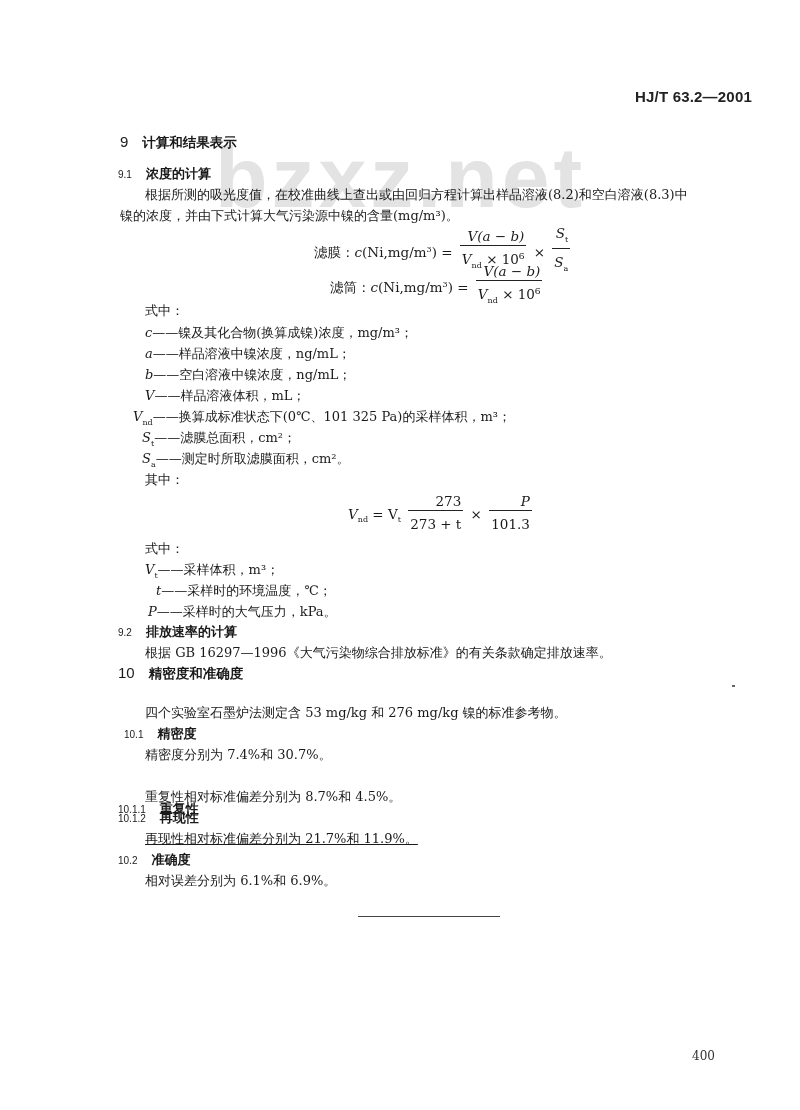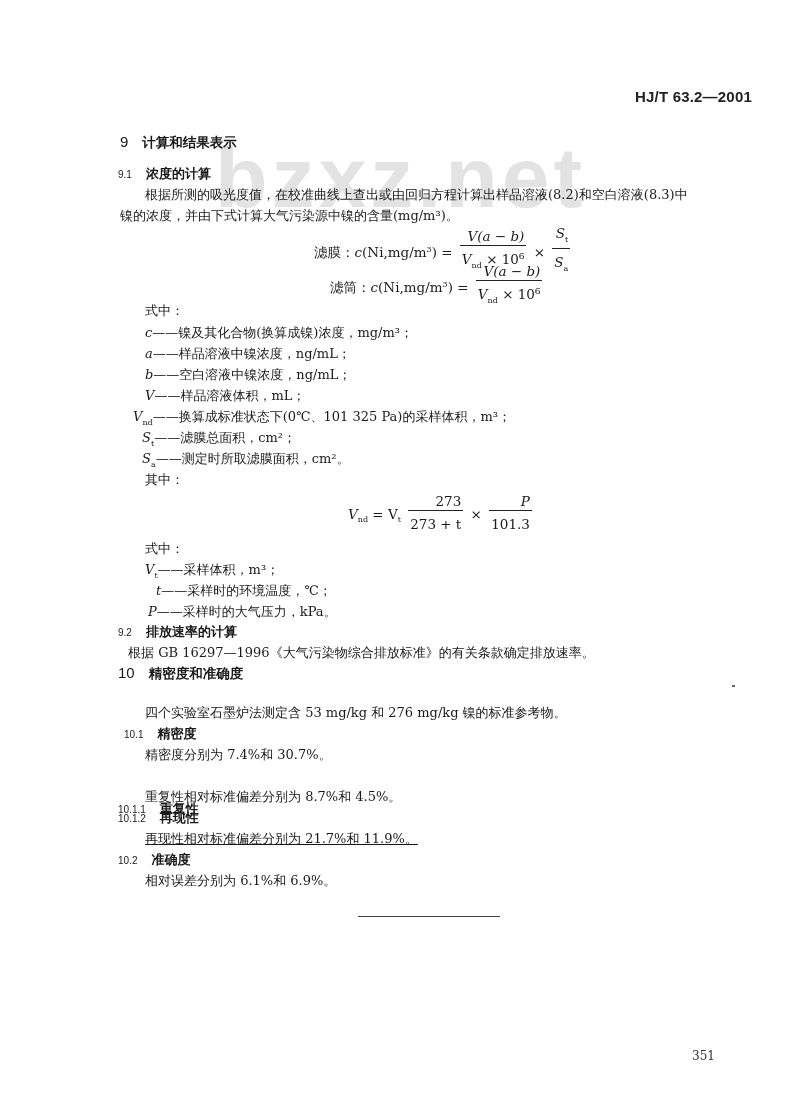--- a/index.html
+++ b/index.html
@@ -105,21 +105,21 @@
 
     <div class="abs p" style="left:145px; top:540px;">式中：</div>
 
     <div class="abs p" style="left:145px; top:561px;"><span class="it">V</span><sub>t</sub><span>——采样体积，m³；</span></div>
     <div class="abs p" style="left:156px; top:582px;"><span class="it">t</span><span>——采样时的环境温度，℃；</span></div>
     <div class="abs p" style="left:148px; top:603px;"><span class="it">P</span><span>——采样时的大气压力，kPa。</span></div>
 
     <div class="abs h2" style="left:118px; top:623px;">
       <span class="num">9.2</span><span>排放速率的计算</span>
     </div>
-    <div class="abs p" style="left:128px; top:644px;text-align:right;">根据 GB 16297—1996《大气污染物综合排放标准》的有关条款确定排放速率。</div>
+    <div class="abs p" style="left:145px; top:644px;text-align:right;">根据 GB 16297—1996《大气污染物综合排放标准》的有关条款确定排放速率。</div>
 
     <div class="abs h1" style="left:118px; top:664px;">
       <span class="num">10</span><span>精密度和准确度</span>
     </div>
     <div class="abs p" style="left:145px; top:704px;">四个实验室石墨炉法测定含 53 mg/kg 和 276 mg/kg 镍的标准参考物。</div>
 
     <div class="abs h2" style="left:124px; top:725px;">
       <span class="num">10.1</span><span>精密度</span>
     </div>
     <div class="abs p" style="left:145px; top:746px;">精密度分别为 7.4%和 30.7%。</div>
@@ -135,15 +135,15 @@
     <div class="abs p" style="left:145px; top:830px;text-decoration:underline;">再现性相对标准偏差分别为 21.7%和 11.9%。</div>
 
     <div class="abs h2" style="left:118px; top:851px;">
       <span class="num">10.2</span><span>准确度</span>
     </div>
     <div class="abs p" style="left:145px; top:872px;">相对误差分别为 6.1%和 6.9%。</div>
 
     <div class="abs rule"></div>
     <div class="abs dot"></div>
 
-    <div class="abs pagenum">351</div>
+    <div class="abs pagenum">400</div>
   </div>
 </div>
 
 </body></html>

